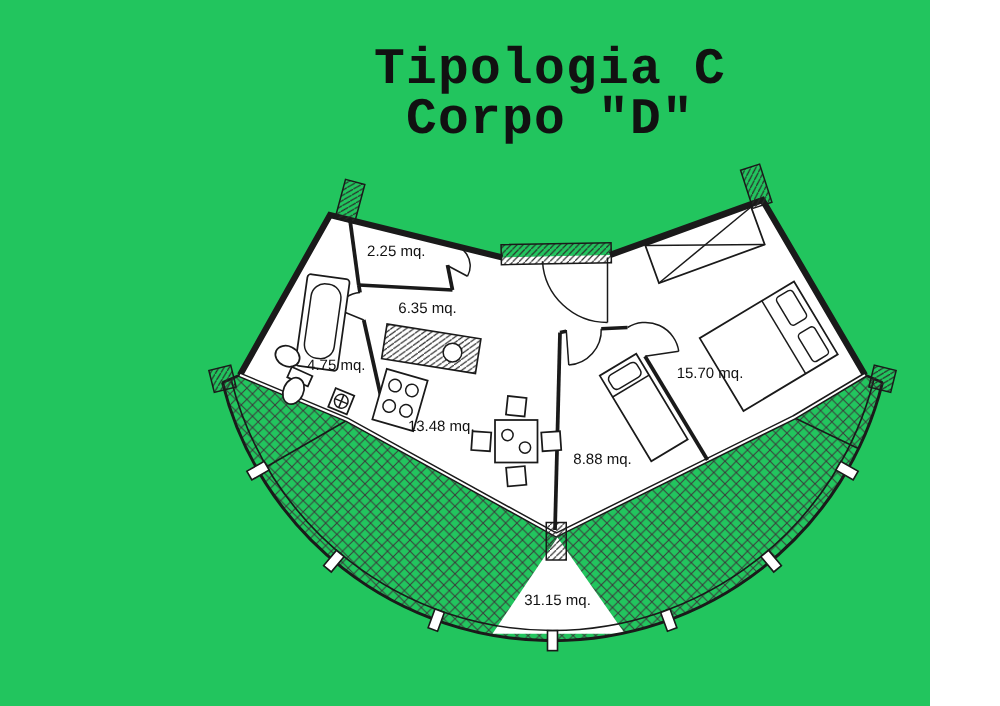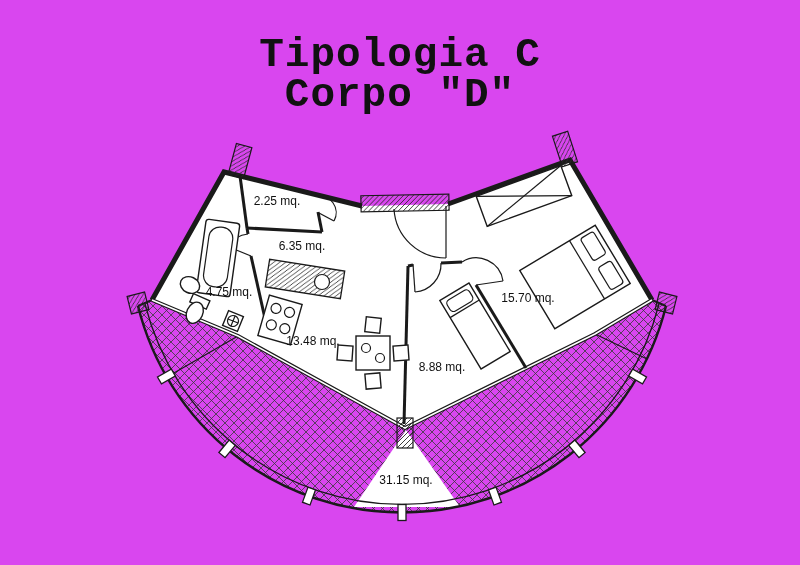--- a/index.html
+++ b/index.html
@@ -1,17 +1,17 @@
 <!DOCTYPE html>
 <html><head>
 <meta charset="utf-8">
 <style>
   html,body{margin:0;padding:0;background:#ffffff;}
-  .page{position:relative;width:800px;height:565px;background:#d946ef;overflow:hidden;
-        font-family:"Liberation Sans", sans-serif;}
+  .page{position:relative;width:704px;height:565px;background:#22c55e;overflow:hidden;
+        font-family:"Liberation Sans", sans-serif;padding-left:40px;}
   svg{display:block;}
   .title-text{font-family:"Liberation Mono","DejaVu Sans Mono",monospace;
               font-weight:700;font-size:41px;fill:#111;letter-spacing:1px;}
   .room-label{font-family:"Liberation Sans",sans-serif;font-size:12px;fill:#111;}
   .wall{stroke:#1a1a1a;fill:none;}
   .thin{stroke:#1a1a1a;fill:none;stroke-width:1.3;}
   .furn{stroke:#1a1a1a;fill:#ffffff;stroke-width:1.4;}
   .furn-o{stroke:#1a1a1a;fill:none;stroke-width:1.2;}
 </style>
 </head>

